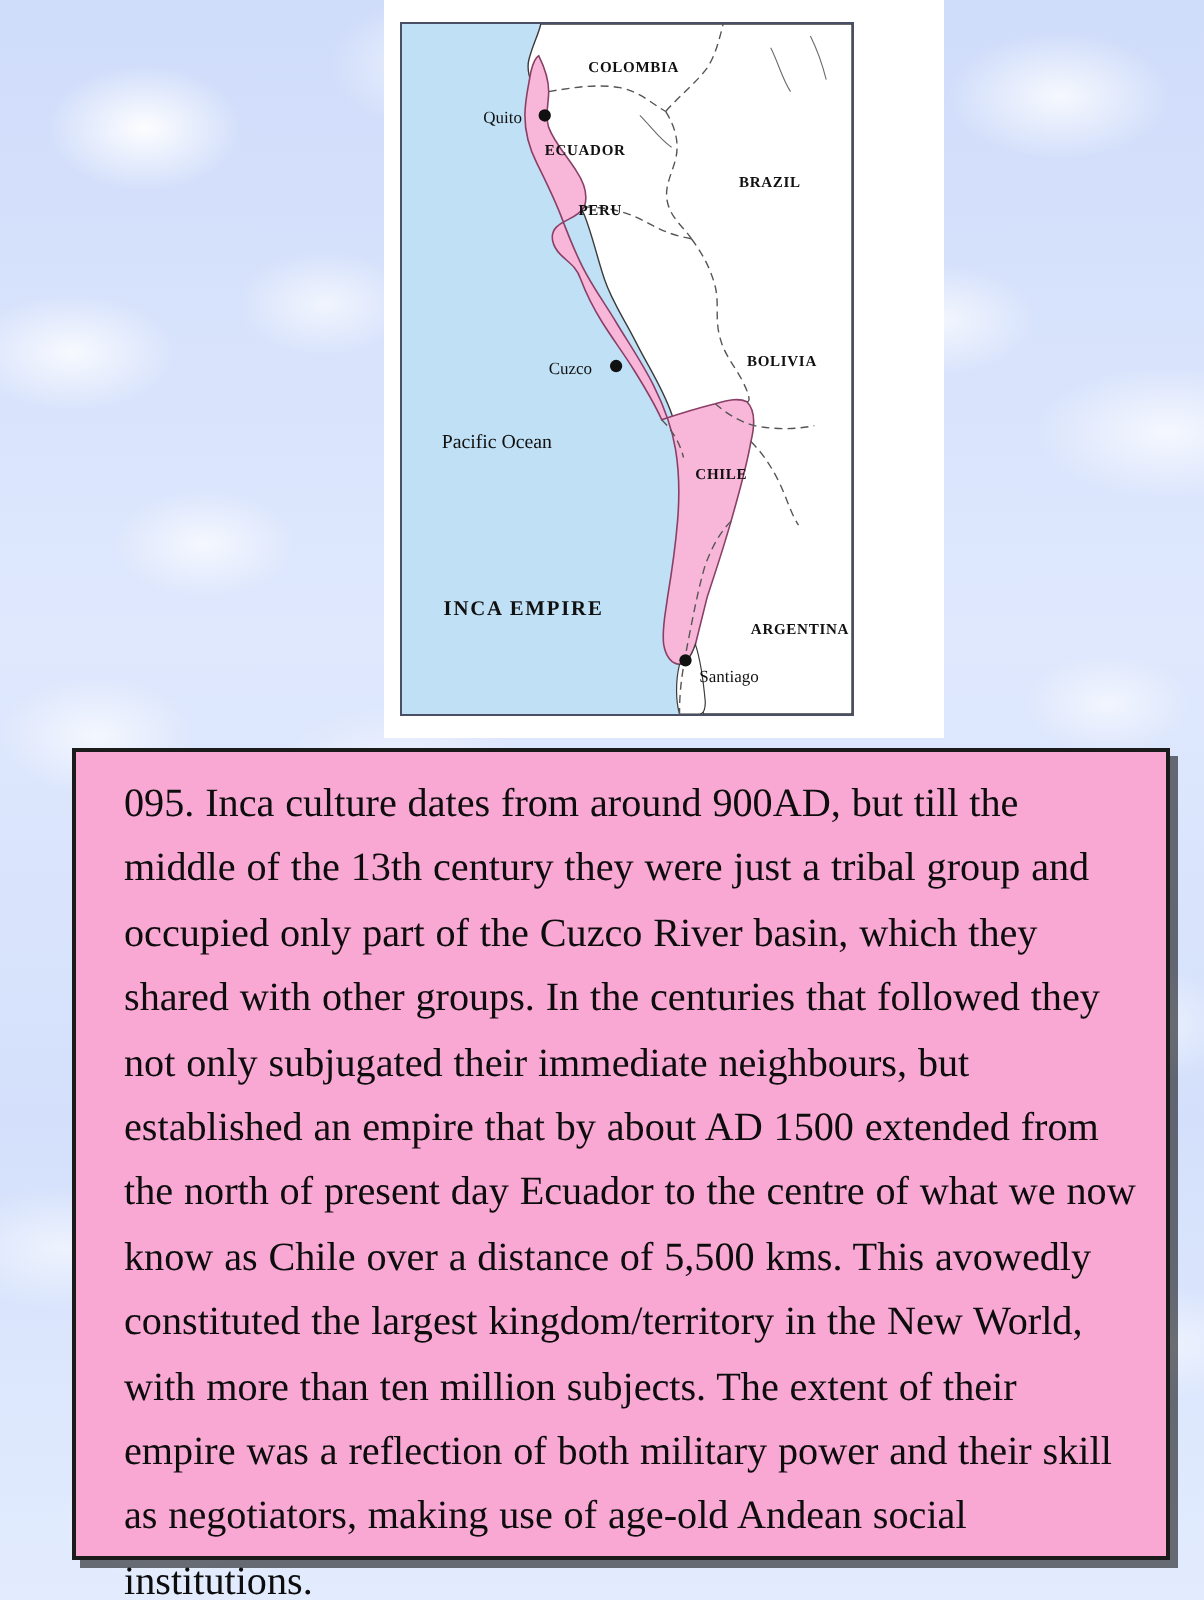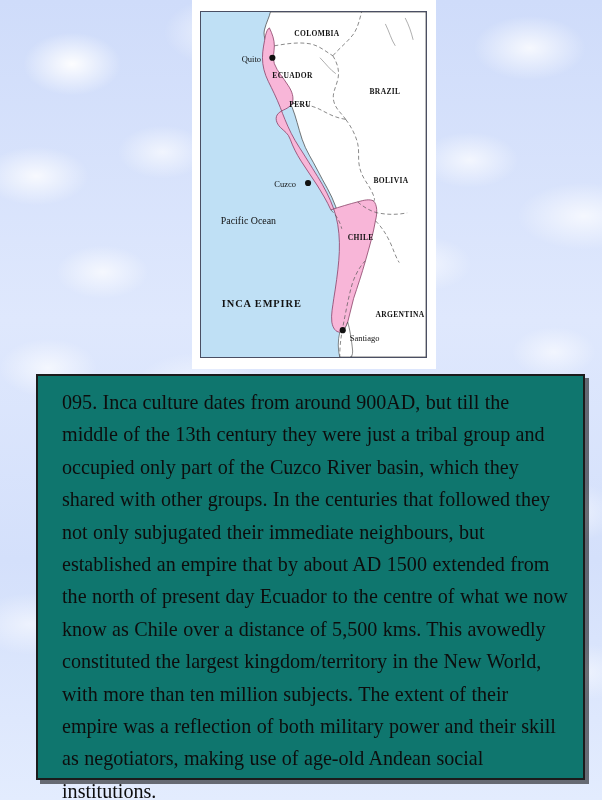--- a/index.html
+++ b/index.html
@@ -36,21 +36,21 @@
       radial-gradient(ellipse 72px 40px at 97% 84%, rgba(255,255,255,0.5) 0%, rgba(255,255,255,0) 70%),
       radial-gradient(ellipse 80px 44px at 14% 95%, rgba(255,255,255,0.5) 0%, rgba(255,255,255,0) 70%),
       linear-gradient(180deg, #cfdcfa 0%, #dfe8fd 40%, #d4e0fb 70%, #e3ecfe 100%);
   }
 
   
   #map-figure {
     position: absolute;
     left: 192px;
     top: 0px;
-    width: 244px;
+    width: 280px;
     height: 369px;
     background: #ffffff;
     box-sizing: border-box;
   }
   #map-frame {
     position: absolute;
     left: 8px;
     top: 11px;
     width: 227px;
     height: 347px;
@@ -70,21 +70,21 @@
   .ocean-label { font-size: 10px; font-weight: normal; }
   .empire-label { font-size: 10.5px; letter-spacing: 0.9px; }
 
   
   #text-panel {
     position: absolute;
     left: 36px;
     top: 374px;
     width: 549px;
     height: 406px;
-    background: #0f766e;
+    background: #f9a8d4;
     border: 2px solid #1b1b1b;
     box-sizing: border-box;
     box-shadow: 4px 4px 0 rgba(0,0,0,0.55);
   }
   #panel-text {
     position: absolute;
     left: 24px;
     top: 10px;
     right: 14px;
     font-family: "Liberation Serif", serif;

